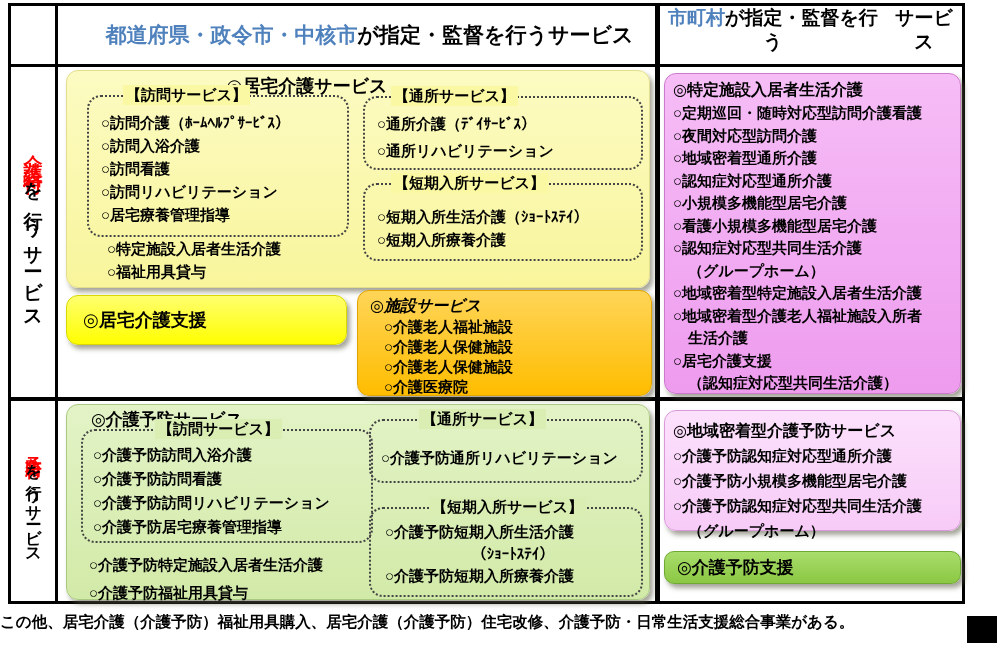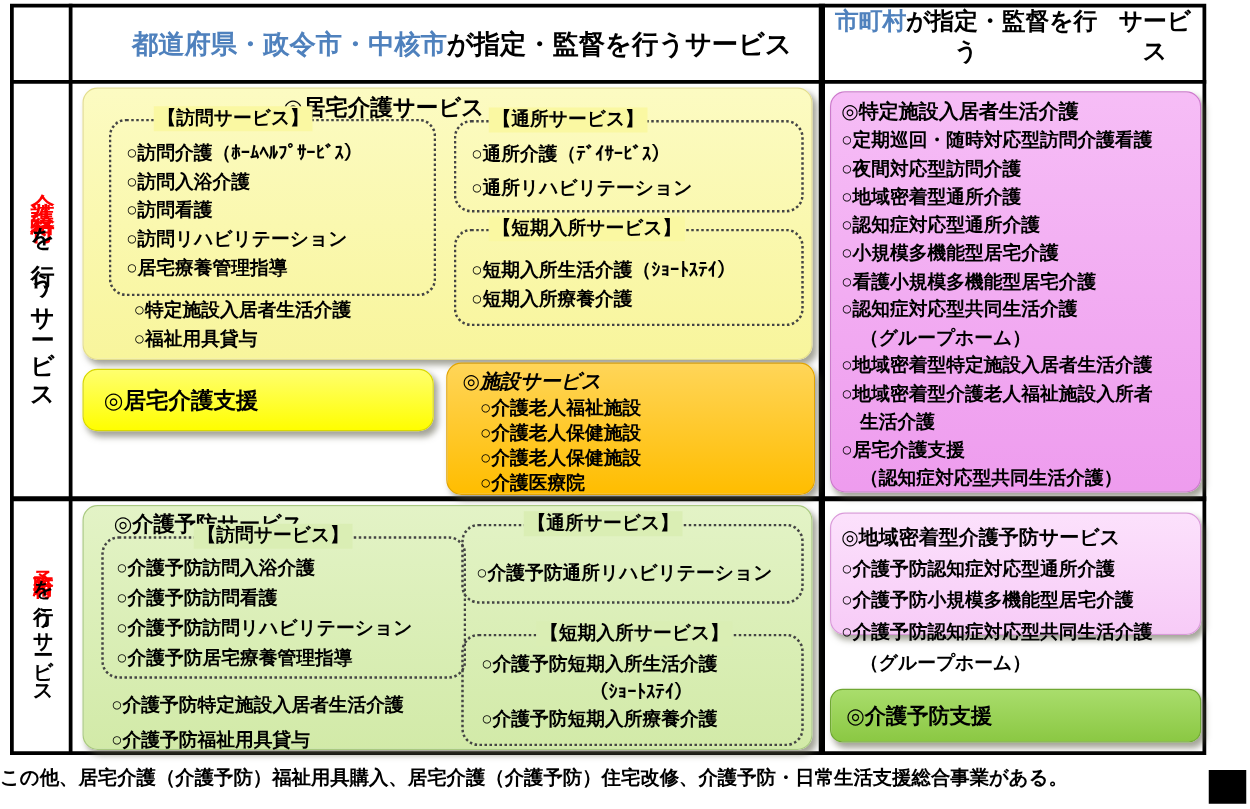--- a/index.html
+++ b/index.html
@@ -21,22 +21,22 @@
   .vcell1 .vtext{font-size:19px;letter-spacing:7px;}
   .vcell2{left:11px;top:401px;width:44px;height:199px;}
   .vcell2 .vtext{font-size:16px;letter-spacing:2px;}
   
   .box{position:absolute;border-radius:12px;box-shadow:3px 4px 5px rgba(90,90,70,.55);box-sizing:border-box;}
   .box-kyotaku{left:66px;top:70px;width:584px;height:218px;background:linear-gradient(#FCFBC2,#F8F59C);border:1px solid #E3DD8E;--bg:#FAF8A2;}
   .box-shien{left:66px;top:295px;width:281px;height:50px;background:linear-gradient(#FFFF6E,#FFFE00);border:1px solid #D8D800;display:flex;align-items:center;font-size:18px;padding-left:16px;}
   .box-shisetsu{left:357px;top:290px;width:295px;height:106px;background:linear-gradient(#FFD558,#FFBD00);border:1px solid #E2A400;padding:4px 0 0 12px;}
   .box-chiiki{left:664px;top:73px;width:297px;height:321px;background:linear-gradient(#F6BDF6,#EE9CEE);border:1px solid #CC7ACC;padding:4px 0 0 8px;}
   .box-yobosvc{left:66px;top:404px;width:584px;height:196px;background:linear-gradient(#E3F3C6,#D2EAA8);border:1px solid #A9C980;--bg:#DAEEB4;}
-  .box-chiikiyobo{left:664px;top:410px;width:297px;height:98px;background:linear-gradient(#FCE1FC,#F7CBF7);border:1px solid #DA9ADA;padding:7px 0 0 8px;}
-  .box-yoboshien{left:664px;top:551px;width:297px;height:43px;background:linear-gradient(#A9DD6C,#8BC843);border:1px solid #6FA832;border-radius:10px;display:flex;align-items:center;font-size:17px;padding-left:12px;}
+  .box-chiikiyobo{left:664px;top:410px;width:297px;height:121px;background:linear-gradient(#FCE1FC,#F7CBF7);border:1px solid #DA9ADA;padding:7px 0 0 8px;}
+  .box-yoboshien{left:664px;top:551px;width:297px;height:33px;background:linear-gradient(#A9DD6C,#8BC843);border:1px solid #6FA832;border-radius:10px;display:flex;align-items:center;font-size:17px;padding-left:12px;}
   .boxtitle{font-size:17px;}
   .kyotaku-title{position:absolute;top:3px;left:0;width:480px;text-align:center;font-size:18px;}
   .yobosvc-title{position:absolute;top:3px;left:24px;font-size:17px;}
   
   .fset{position:absolute;border:2px dotted #444;border-radius:14px;box-sizing:border-box;}
   .legend{position:absolute;top:-12px;background:var(--bg,#FAF8A2);padding:0 3px;font-size:15px;line-height:20px;}
   .ln{white-space:pre;font-size:15px;}
   
   .f-k-homon{left:20px;top:24px;width:262px;height:142px;}
   .f-k-homon .items{padding:14px 0 0 12px;line-height:23px;}

